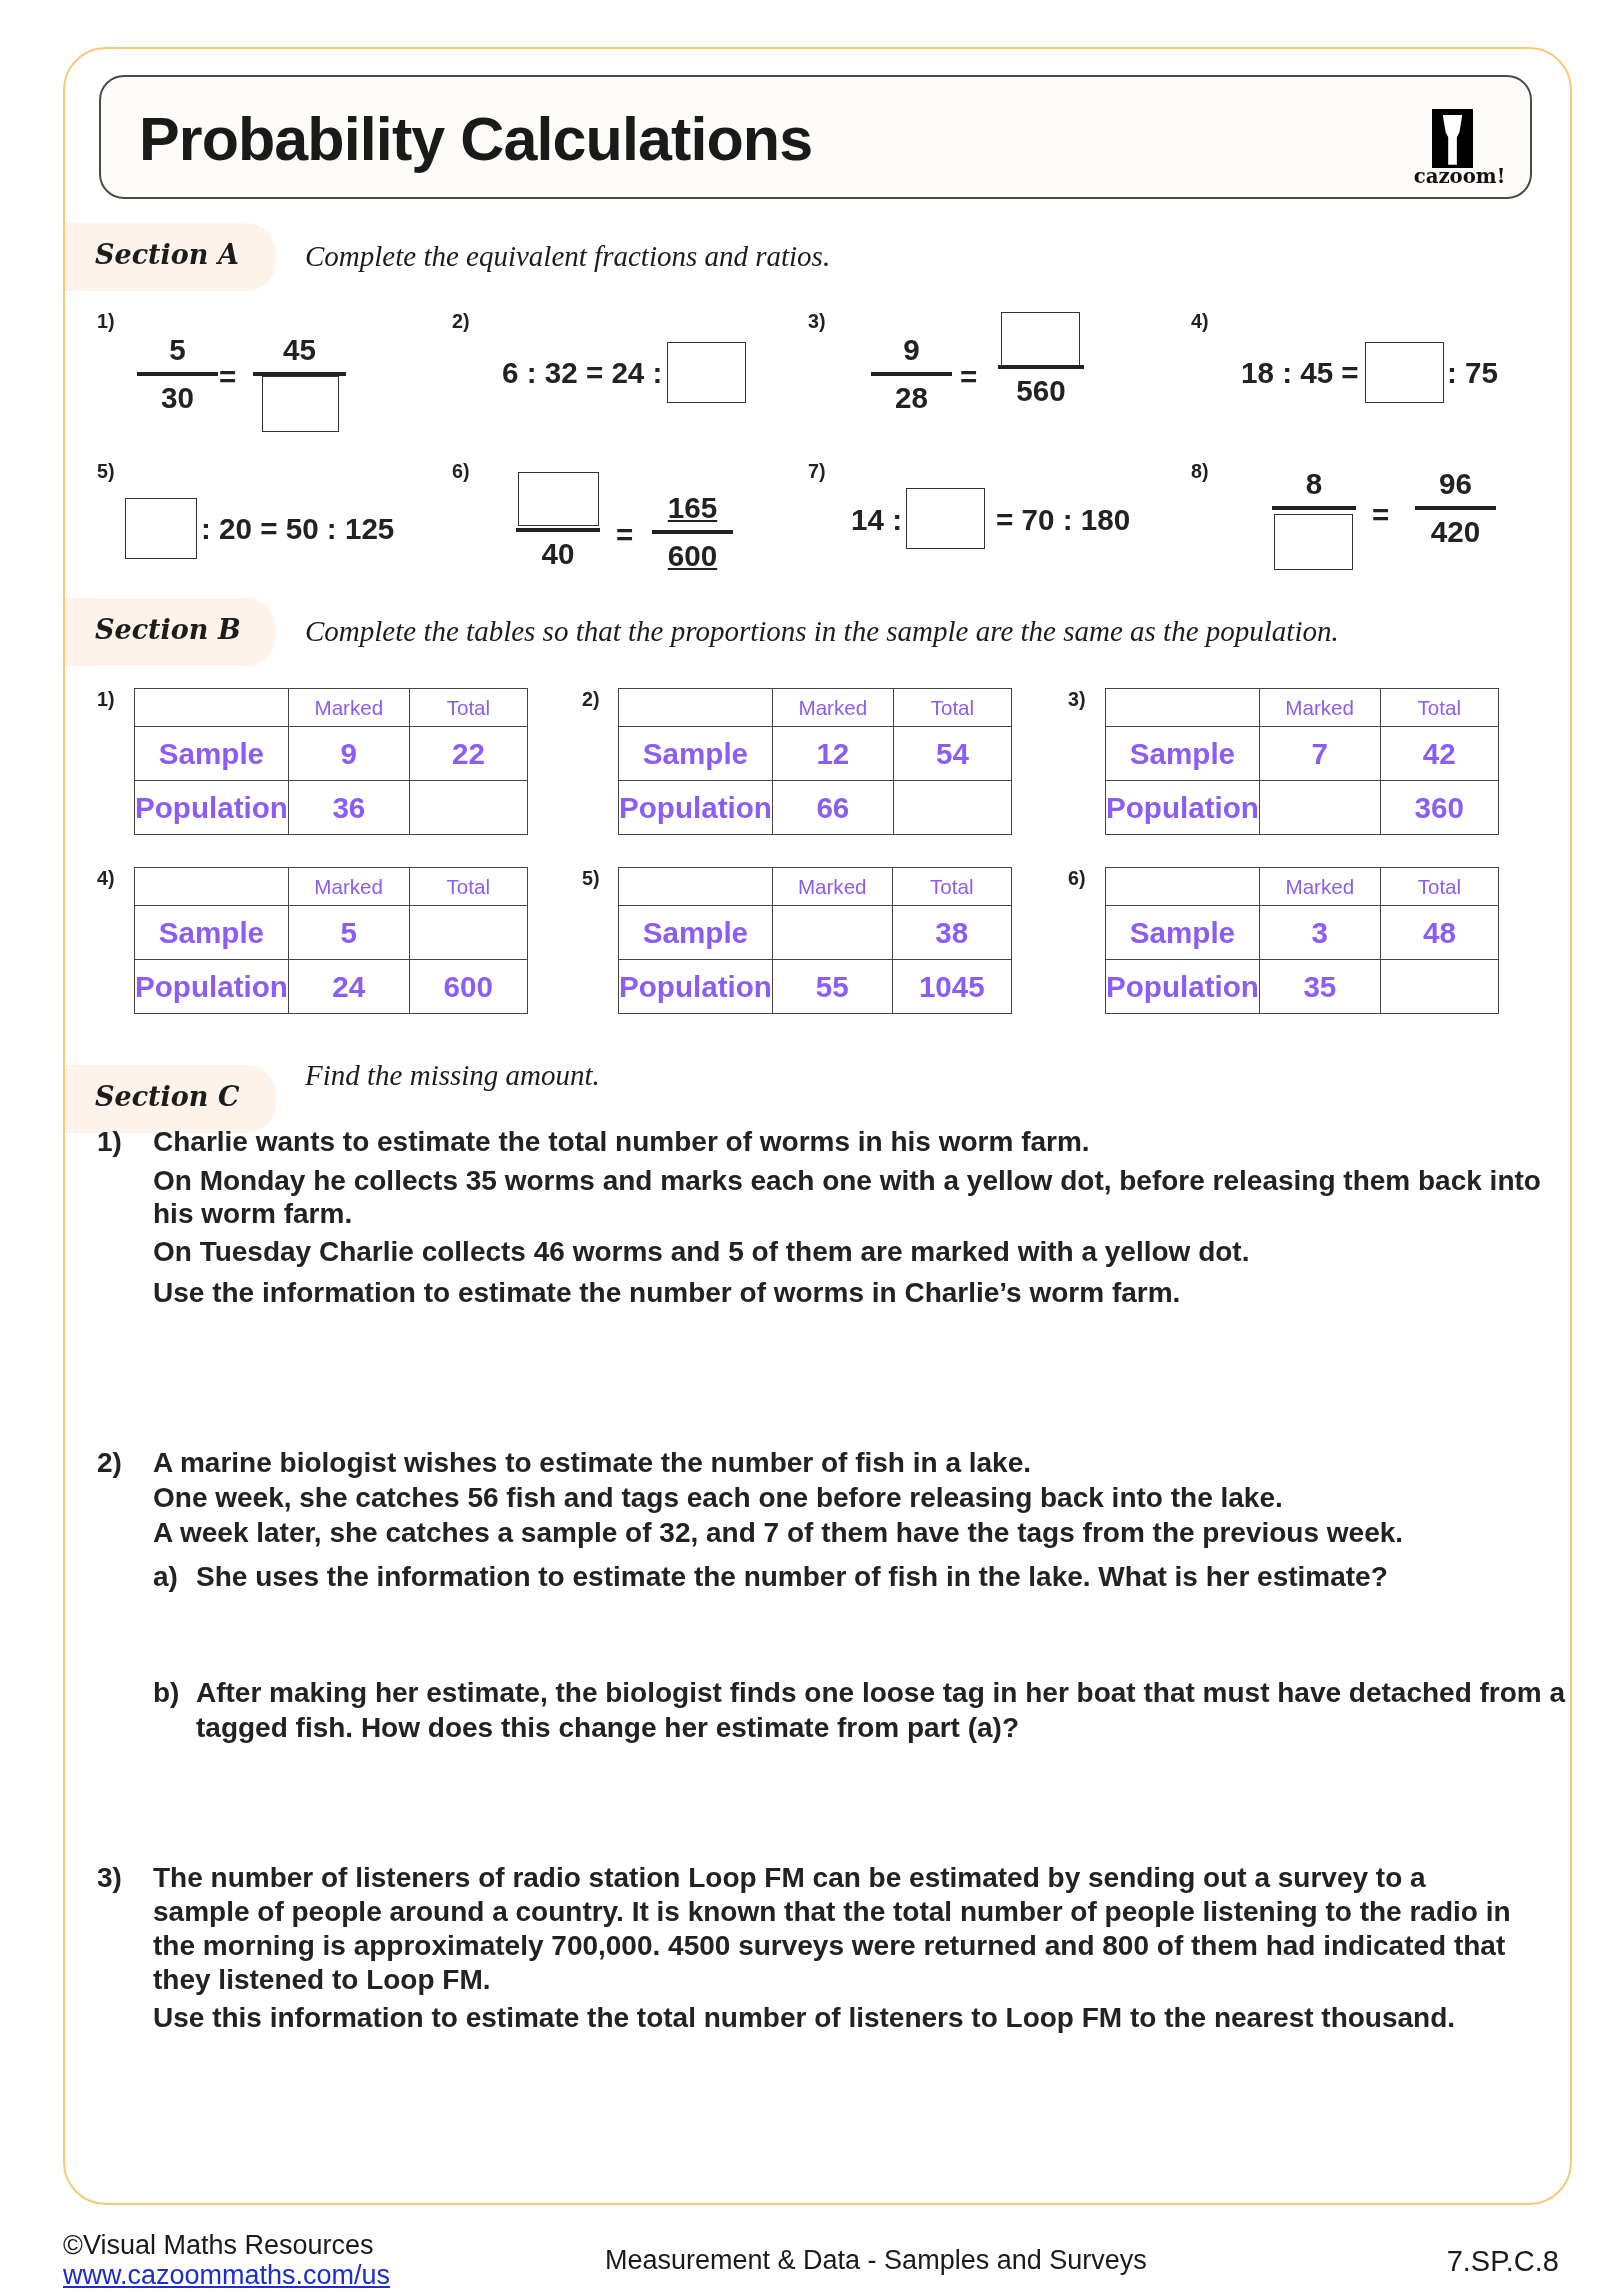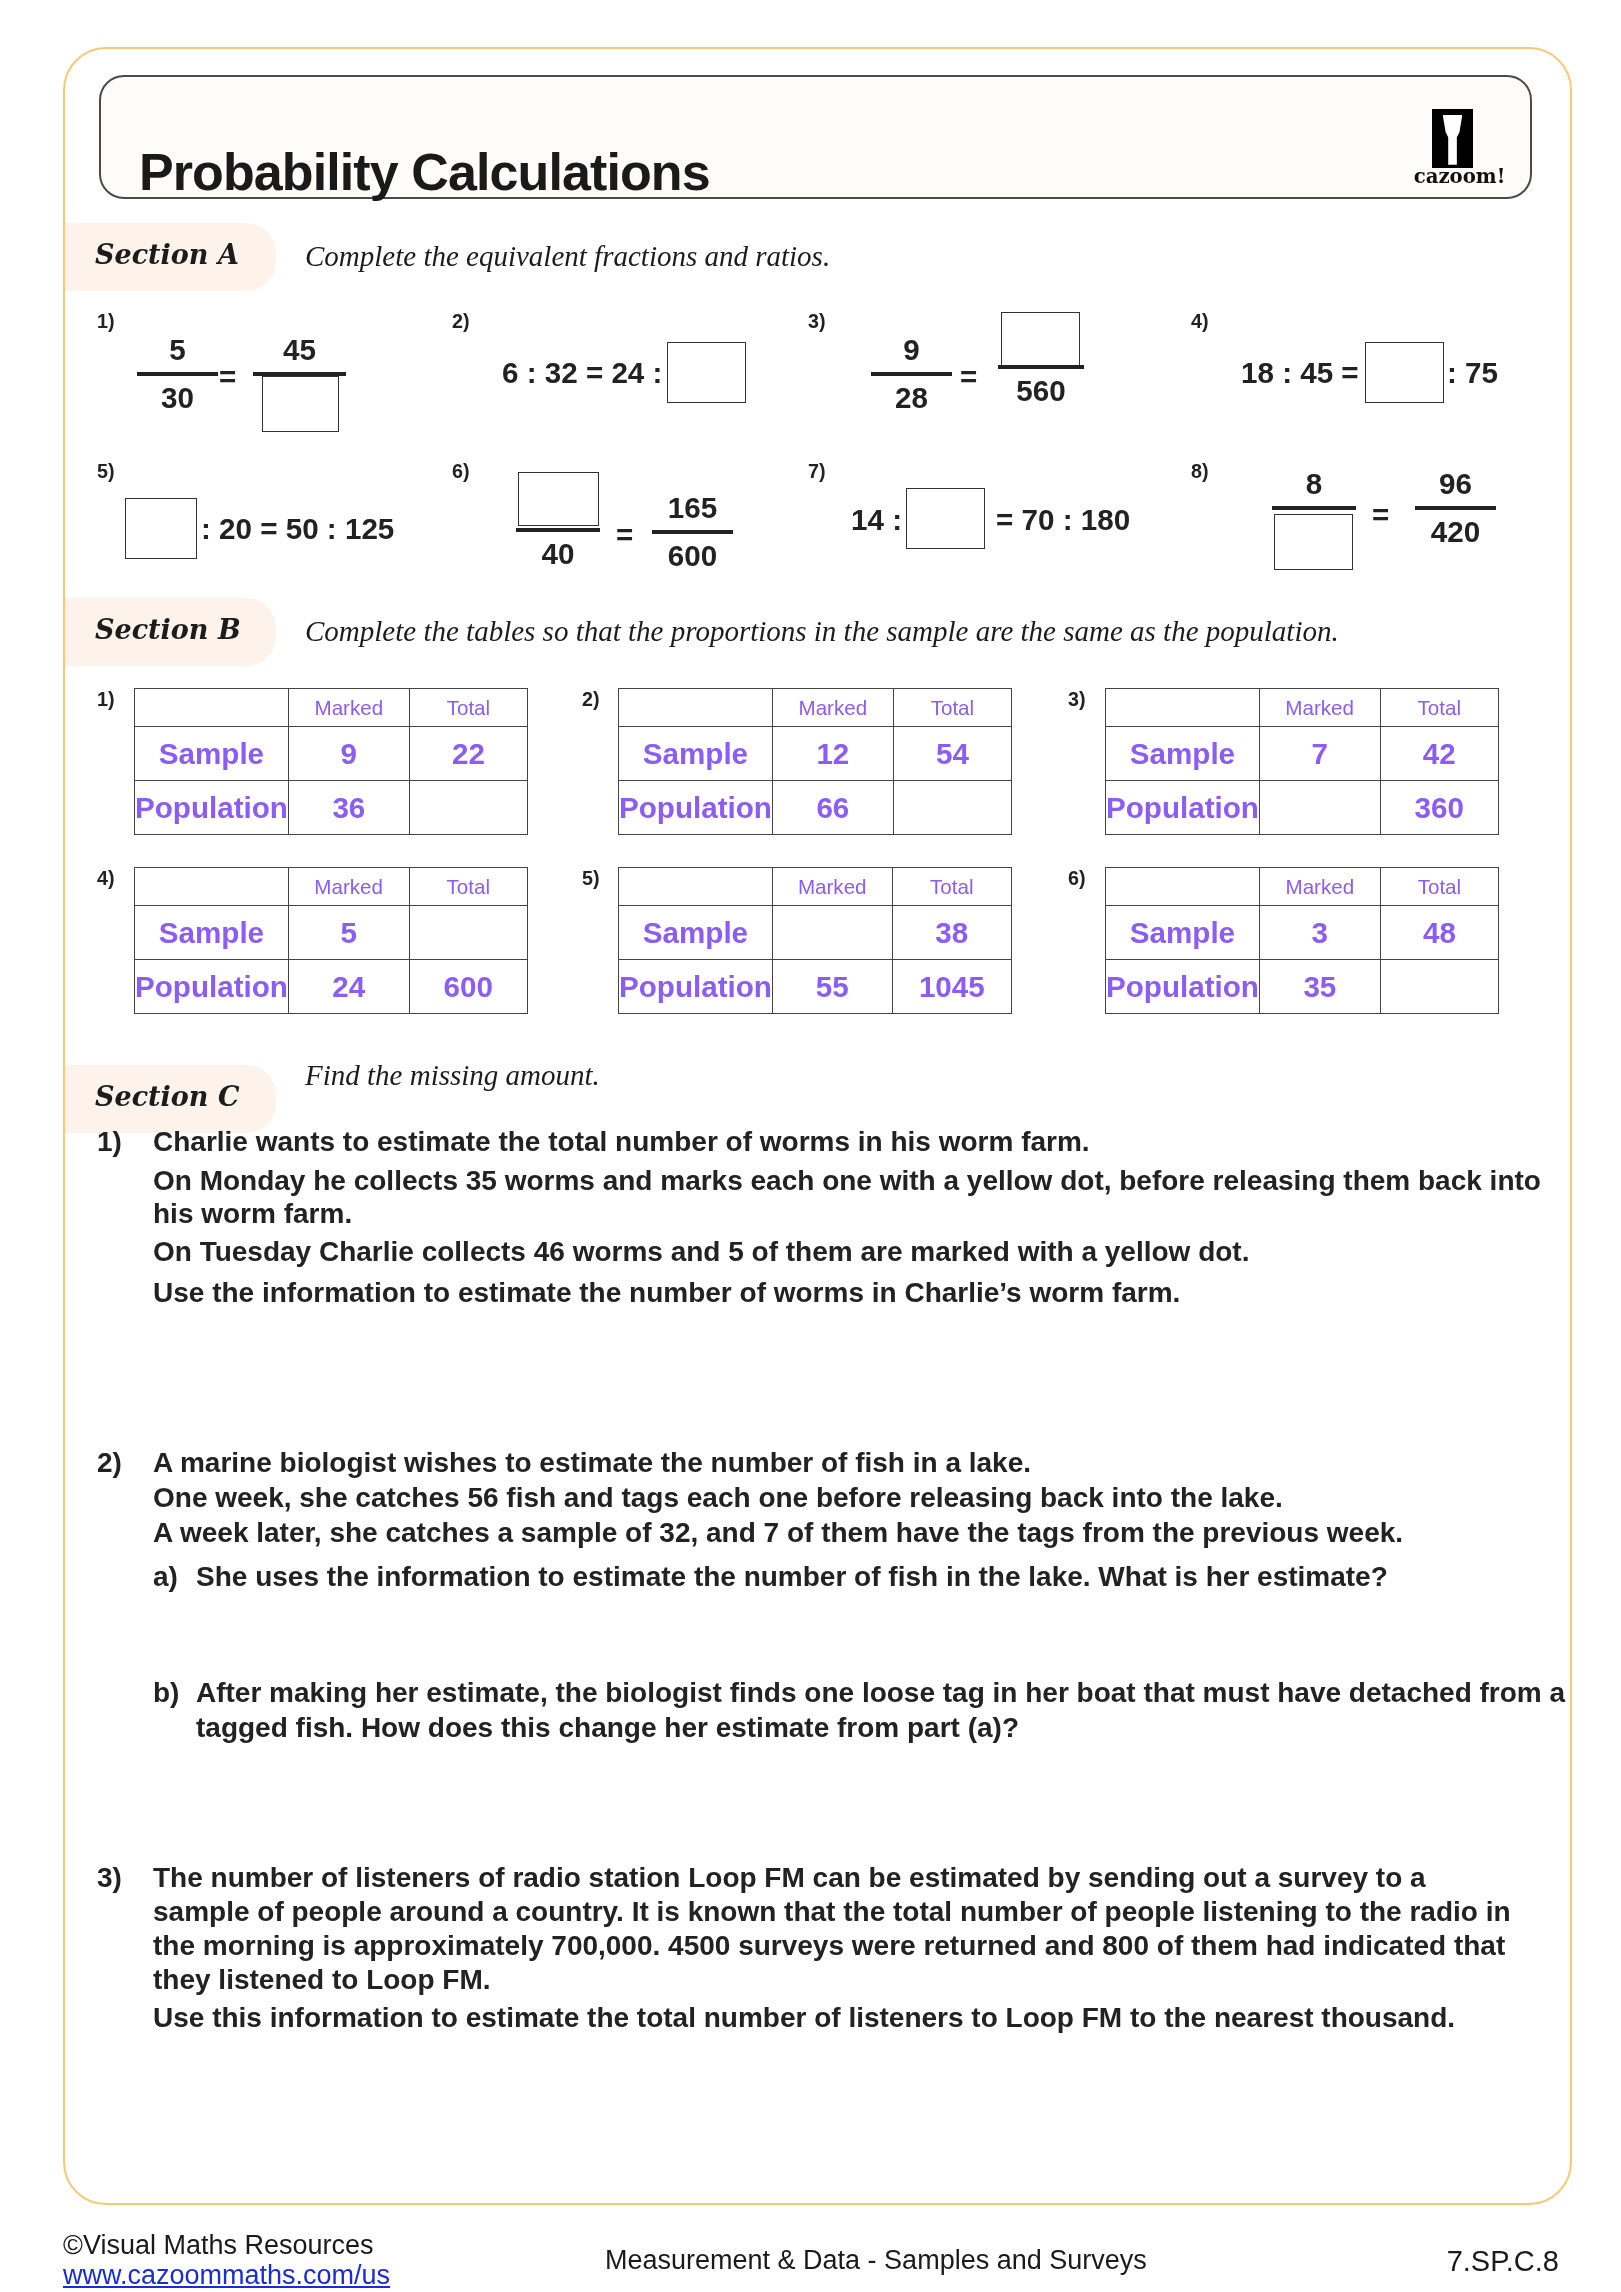--- a/index.html
+++ b/index.html
@@ -10,21 +10,21 @@
     position: absolute; left: 63px; top: 47px; width: 1509px; height: 2158px;
     border: 2.7px solid #f7c977; border-radius: 43px;
   }
 
   .title-box {
     position: absolute; left: 99px; top: 75px; width: 1433px; height: 124px;
     border: 2.7px solid #4a4a4a; border-radius: 25px; background: #fdfcf8;
   }
   .title-text {
     position: absolute; left: 38px; top: 27px;
-    font-family: "Liberation Sans", sans-serif; font-weight: bold; font-size: 52px; letter-spacing: -0.9px; color: #1a1a1a; margin-top: 38px;
+    font-family: "Liberation Sans", sans-serif; font-weight: bold; font-size: 61px; letter-spacing: -0.9px; color: #1a1a1a;
   }
   .logo { position: absolute; right: 25px; top: 14.3px; width: 107px; height: 97px; }
   .logo-mark { position: absolute; left: 34px; top: 18px; width: 41px; height: 59px; background: #000; }
   .logo-drum {
     position: absolute; left: 10.7px; top: 5.4px; width: 19.7px; height: 50px;
     background: #fff; clip-path: polygon(0 0, 100% 0, 85% 35%, 72% 45%, 72% 100%, 28% 100%, 28% 45%, 15% 35%);
   }
   .logo-text {
     position: absolute; left: 0; bottom: 0; width: 107px; text-align: center;
     font-family: "DejaVu Serif", serif; font-weight: bold; font-size: 19.7px; color: #111; margin-left: 8px;
@@ -132,21 +132,21 @@
 <div class="box" style="left:125px;top:498px;width:72px;height:61px;"></div>
 <span class="math" style="left:201px;top:512px;">: 20 = 50 : 125</span>
 
 <span class="qnum" style="left:452px;top:460px;">6)</span>
 <div class="box" style="left:518px;top:472px;width:81px;height:54px;"></div>
 <div class="frac" style="left:516px;top:528px;width:84px;">
   <div class="bar" style="margin-top:0;"></div>
     <span class="den">40</span>
 </div>
 <span class="math" style="left:616px;top:518px;">=</span>
-<div class="frac" style="left:652px;top:491px;">
+<div class="frac" style="left:652px;top:491px;text-decoration:underline;">
   <span class="num">165</span>
     <div class="bar"></div>
     <span class="den">600</span>
 </div>
 
 <span class="qnum" style="left:808px;top:460px;">7)</span>
 <span class="math" style="left:851px;top:503px;">14 :</span>
 <div class="box" style="left:906px;top:488px;width:79px;height:61px;"></div>
 <span class="math" style="left:996px;top:503px;">= 70 : 180</span>
 

